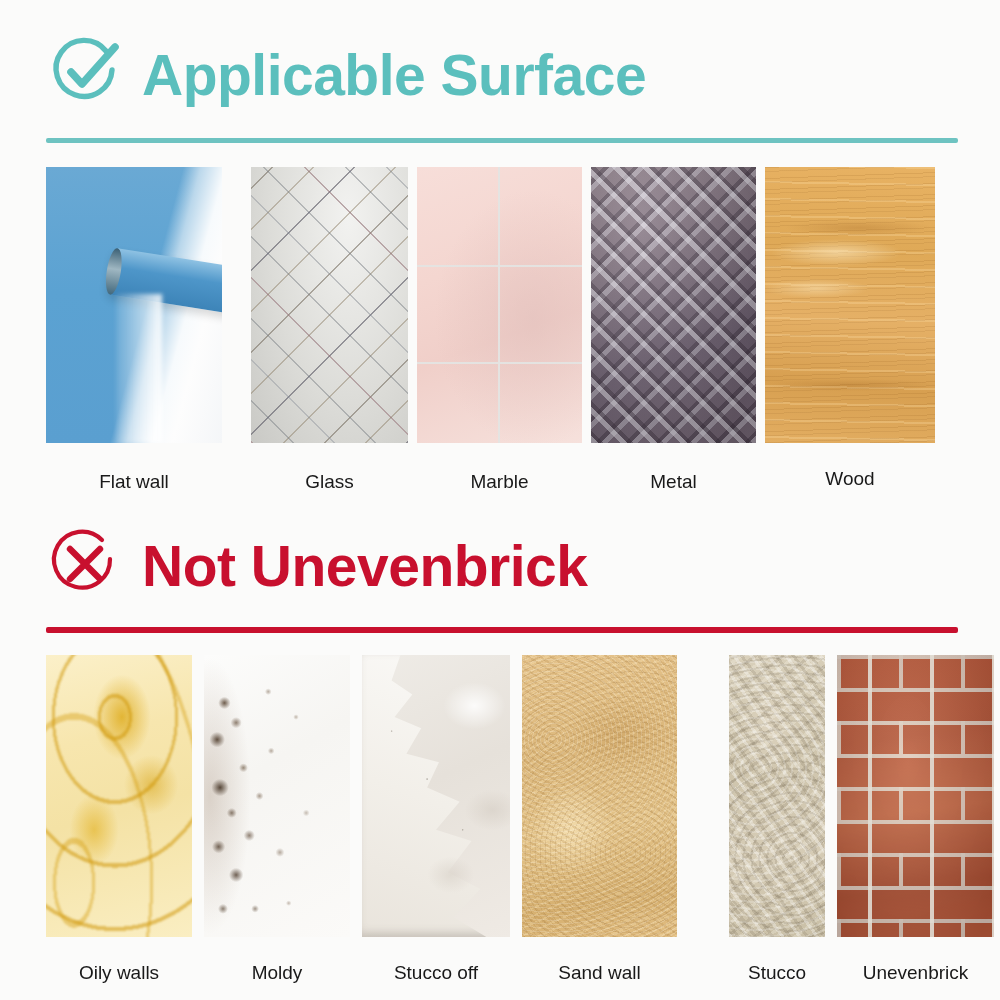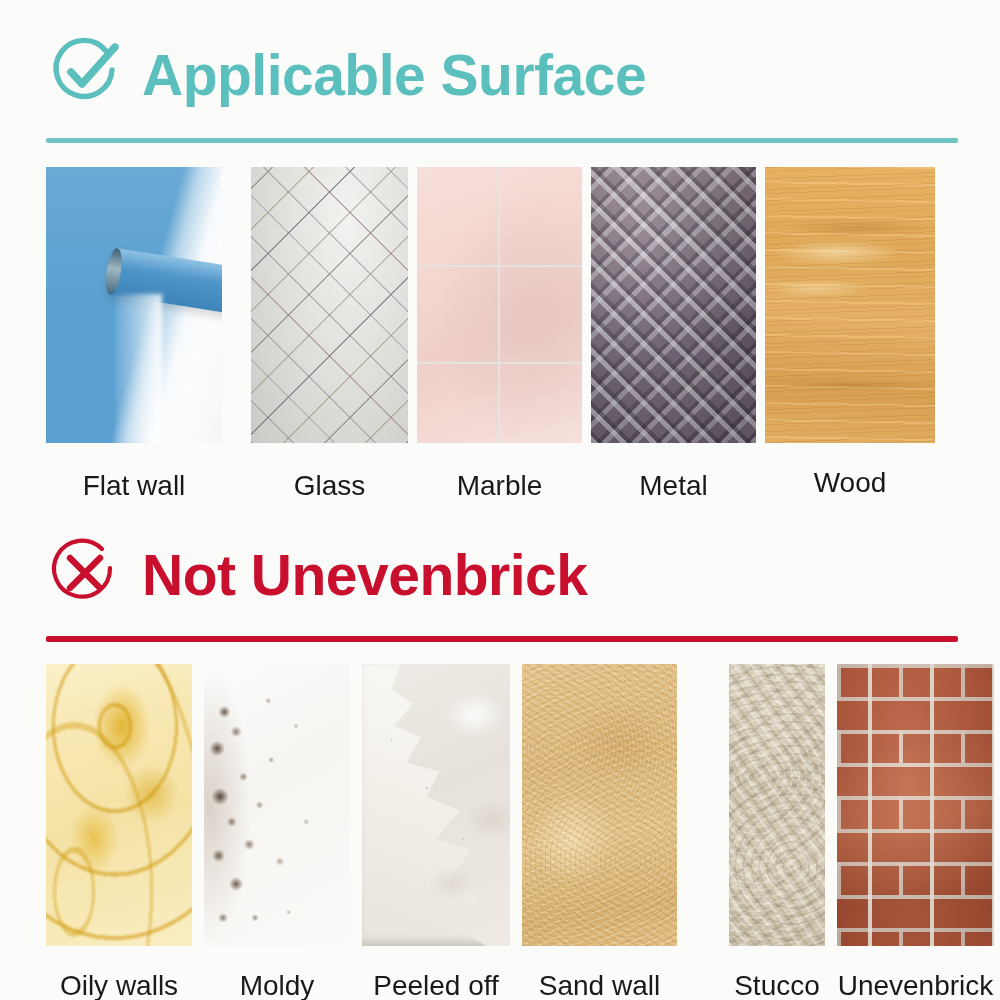--- a/index.html
+++ b/index.html
@@ -47,21 +47,21 @@
     gap: 9px;
     padding: 0 42px 0 46px;
   }
   .cell { display: flex; flex-direction: column; }
   .tile {
     position: relative;
     overflow: hidden;
     background: #ddd;
   }
   .caption {
-    font-size: 28px;
+    font-size: 19px;
     color: #191919;
     text-align: center;
     white-space: nowrap;
     line-height: 1;
   }
 
   
 
   
   .tx-flatwall {
@@ -414,21 +414,21 @@
         <div class="caption" style="padding-top:26px;">Oily walls</div>
       </div>
 
       <div class="cell" style="flex:0 0 146px;">
         <div class="tile tx-moldy" style="height:282px;"></div>
         <div class="caption" style="padding-top:26px;">Moldy</div>
       </div>
 
       <div class="cell" style="flex:0 0 148px;">
         <div class="tile tx-peeled" style="height:282px;"></div>
-        <div class="caption" style="padding-top:26px;">Peeled off</div>
+        <div class="caption" style="padding-top:26px;">Stucco off</div>
       </div>
 
       <div class="cell" style="flex:0 0 155px;">
         <div class="tile tx-sand" style="height:282px;"></div>
         <div class="caption" style="padding-top:26px;">Sand wall</div>
       </div>
 
       <div class="cell" style="flex:0 0 136px;padding-left:40px;">
         <div class="tile tx-stucco" style="height:282px;"></div>
         <div class="caption" style="padding-top:26px;">Stucco</div>

